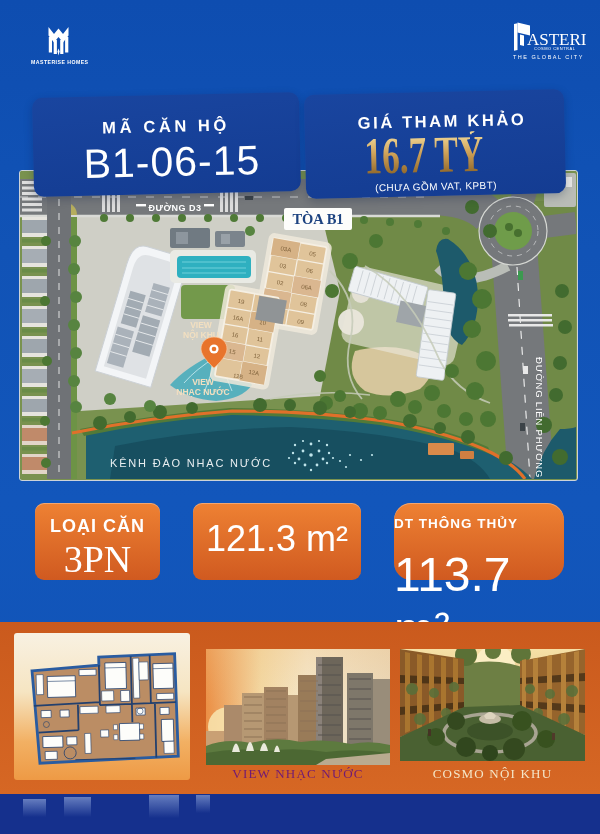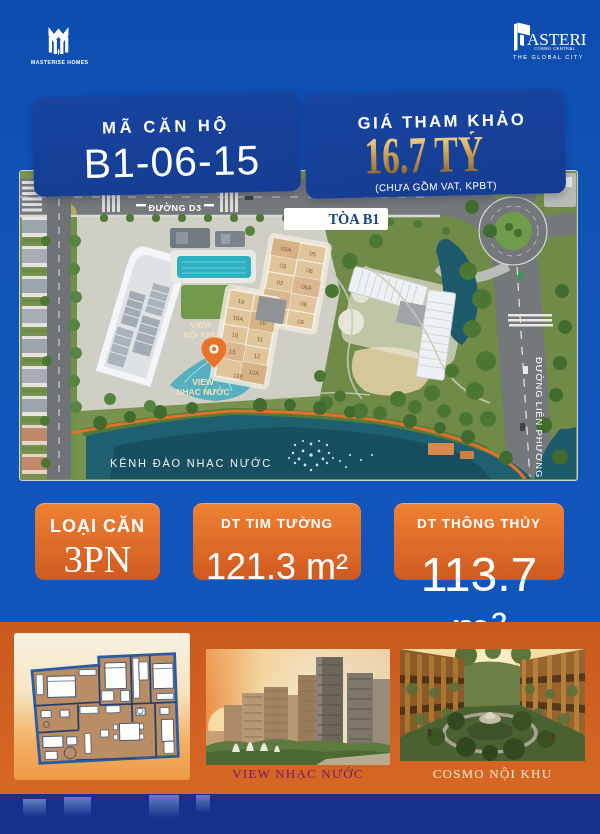--- a/index.html
+++ b/index.html
@@ -399,33 +399,32 @@
   <div style="margin-top:22px;font-size:16.5px;letter-spacing:3.6px;font-weight:bold;">MÃ CĂN HỘ</div>
   <div style="margin-top:3px;font-size:41px;letter-spacing:1px;padding-left:10px;">B1-06-15</div>
 </div>
 
 <div class="abs" style="left:305px;top:92px;width:260px;height:104px;background:linear-gradient(175deg,#19459f,#143c92);border-radius:10px;transform:rotate(-1.3deg);color:#fff;text-align:center;box-shadow:0 3px 8px rgba(0,20,60,.25);">
   <div style="margin-top:20px;font-size:16.5px;letter-spacing:2.6px;font-weight:bold;padding-left:15px;">GIÁ THAM KHẢO</div>
   <div style="margin-top:1px;position:relative;left:-11px;"><span style="display:inline-block;transform:scaleX(0.68);transform-origin:center;font-family:'Liberation Serif',serif;font-weight:bold;font-size:52px;line-height:46px;background:linear-gradient(180deg,#f0d898 5%,#cfa258 45%,#8a6226 95%);-webkit-background-clip:text;background-clip:text;color:transparent;">16.7 TỶ</span></div>
   <div style="margin-top:3px;font-size:10px;letter-spacing:0.4px;">(CHƯA GỒM VAT, KPBT)</div>
 </div>
 
-<div class="abs" style="left:284px;top:208px;width:68px;height:22px;background:#fdfdfb;border-radius:2px;text-align:center;line-height:22px;font-family:'Liberation Serif',serif;font-weight:bold;font-size:14.5px;color:#1d4380;padding-left:36px;">TÒA B1</div>
+<div class="abs" style="left:284px;top:208px;width:68px;height:22px;background:#fdfdfb;border-radius:2px;text-align:center;line-height:22px;font-family:'Liberation Serif',serif;font-weight:bold;font-size:14.5px;color:#1d4380;">TÒA B1</div>
 
 <div class="abs" style="left:35px;top:503px;width:125px;height:77px;background:linear-gradient(180deg,#ee8133,#d05a20);border-radius:9px;color:#fff;text-align:center;box-shadow:inset 0 1px 0 rgba(255,255,255,.3);">
   <div style="margin-top:13px;font-size:18px;font-weight:bold;letter-spacing:1px;">LOẠI CĂN</div>
   <div style="margin-top:0;font-family:'Liberation Serif',serif;font-size:38px;">3PN</div>
 </div>
 
 <div class="abs" style="left:193px;top:503px;width:168px;height:77px;background:linear-gradient(180deg,#ee8133,#d05a20);border-radius:9px;color:#fff;text-align:center;box-shadow:inset 0 1px 0 rgba(255,255,255,.3);">
-  <div style="margin-top:13px;font-size:13.5px;font-weight:bold;letter-spacing:1px;">DT TIM TƯỜNG</div>
   <div style="margin-top:15px;font-size:36px;">121.3 m²</div>
 </div>
 
-<div class="abs" style="left:394px;top:503px;width:170px;height:77px;background:linear-gradient(180deg,#ee8133,#d05a20);border-radius:9px;color:#fff;text-align:center;box-shadow:inset 0 1px 0 rgba(255,255,255,.3);">
+<div class="abs" style="left:394px;top:503px;width:170px;height:77px;background:linear-gradient(180deg,#ee8133,#d05a20);border-radius:17px;color:#fff;text-align:left;box-shadow:inset 0 1px 0 rgba(255,255,255,.3);">
   <div style="margin-top:13px;font-size:13.5px;font-weight:bold;letter-spacing:1px;">DT THÔNG THỦY</div>
   <div style="margin-top:16px;font-size:48px;">113.7 m²</div>
 </div>
 
 <div class="abs" style="left:0;top:622px;width:600px;height:172px;background:linear-gradient(180deg,#ca5a1d,#d66724);"></div>
 
 <div class="abs" style="left:14px;top:633px;width:176px;height:147px;border-radius:3px;background:linear-gradient(180deg,#f8f1e2 0%,#f6e5c2 40%,#f2b063 74%,#ee9a45 100%);">
 <svg width="176" height="147" viewBox="0 0 176 147">
   <g transform="rotate(-1.5 90 75)">
 

